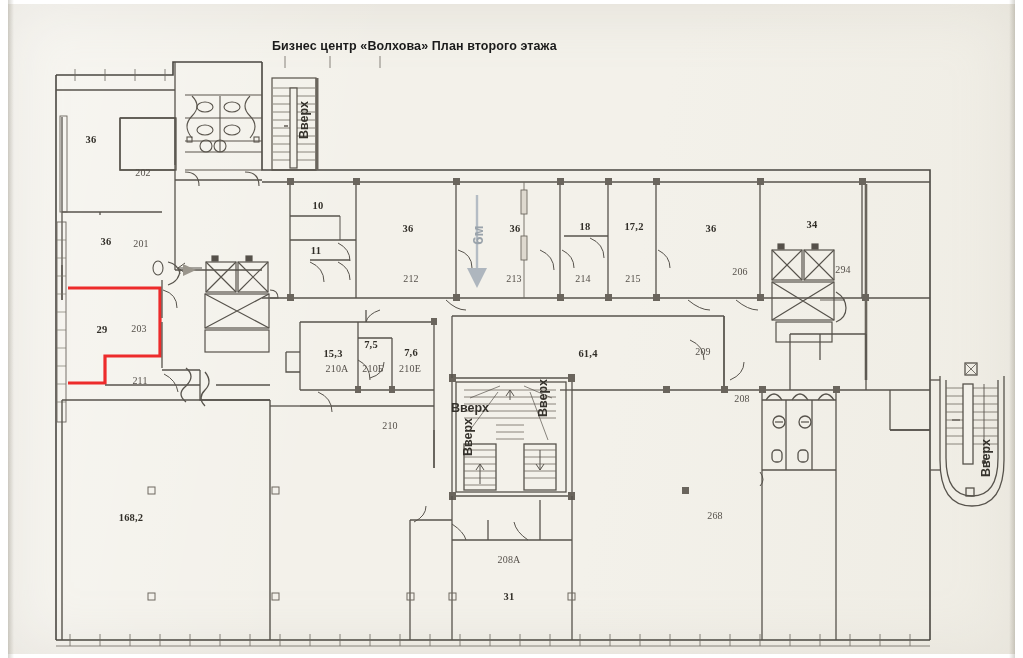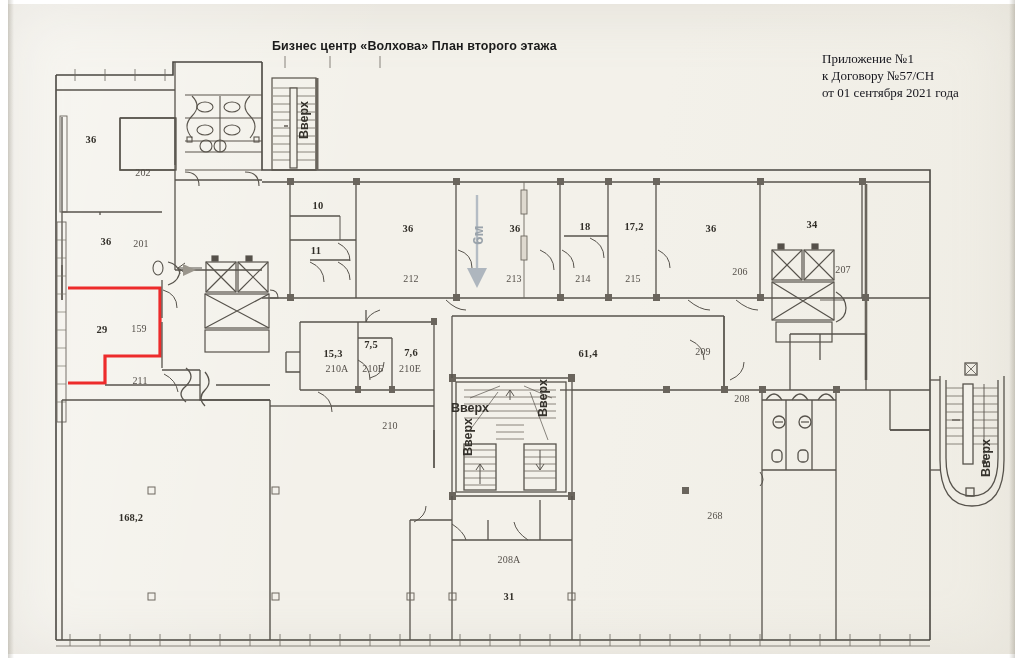--- a/index.html
+++ b/index.html
@@ -590,50 +590,45 @@
 
     <g>
       <line x1="477" y1="195" x2="477" y2="270" stroke="#b4bcc4" stroke-width="2.4"></line>
       <polygon points="467,268 487,268 477,288" fill="#aeb6be"></polygon>
     </g>
 
   </svg>
 
   <div class="title">Бизнес центр «Волхова»  План второго этажа</div>
 
-  <div class="annotation">
-    <div>Приложение №1</div>
-    <div>к Договору №57/СН</div>
-    <div>от 01 сентября 2021 года</div>
-  </div>
 
 
   <div id="room-labels">
       <div class="rlabel area" style="left: 91px; top: 139px;">36</div>
       <div class="rlabel num" style="left: 143px; top: 172px;">202</div>
       <div class="rlabel area" style="left: 106px; top: 241px;">36</div>
       <div class="rlabel num" style="left: 141px; top: 243px;">201</div>
       <div class="rlabel area" style="left: 102px; top: 329px;">29</div>
-      <div class="rlabel num" style="left: 139px; top: 328px;">159</div>
+      <div class="rlabel num" style="left: 139px; top: 328px;">203</div>
       <div class="rlabel num" style="left: 140px; top: 380px;">211</div>
       <div class="rlabel area" style="left: 131px; top: 517px;">168,2</div>
       <div class="rlabel area" style="left: 318px; top: 205px;">10</div>
       <div class="rlabel area" style="left: 316px; top: 250px;">11</div>
       <div class="rlabel area" style="left: 408px; top: 228px;">36</div>
       <div class="rlabel num" style="left: 411px; top: 278px;">212</div>
       <div class="rlabel area" style="left: 515px; top: 228px;">36</div>
       <div class="rlabel num" style="left: 514px; top: 278px;">213</div>
       <div class="rlabel area" style="left: 585px; top: 226px;">18</div>
       <div class="rlabel num" style="left: 583px; top: 278px;">214</div>
       <div class="rlabel area" style="left: 634px; top: 226px;">17,2</div>
       <div class="rlabel num" style="left: 633px; top: 278px;">215</div>
       <div class="rlabel area" style="left: 711px; top: 228px;">36</div>
       <div class="rlabel num" style="left: 740px; top: 271px;">206</div>
       <div class="rlabel area" style="left: 812px; top: 224px;">34</div>
-      <div class="rlabel num" style="left: 843px; top: 269px;">207</div>
+      <div class="rlabel num" style="left: 843px; top: 269px;">294</div>
       <div class="rlabel area" style="left: 333px; top: 353px;">15,3</div>
       <div class="rlabel num" style="left: 337px; top: 368px;">210А</div>
       <div class="rlabel area" style="left: 371px; top: 344px;">7,5</div>
       <div class="rlabel num" style="left: 373px; top: 368px;">210Б</div>
       <div class="rlabel area" style="left: 411px; top: 352px;">7,6</div>
       <div class="rlabel num" style="left: 410px; top: 368px;">210Е</div>
       <div class="rlabel num" style="left: 390px; top: 425px;">210</div>
       <div class="rlabel area" style="left: 588px; top: 353px;">61,4</div>
       <div class="rlabel num" style="left: 703px; top: 351px;">209</div>
       <div class="rlabel num" style="left: 742px; top: 398px;">208</div>

